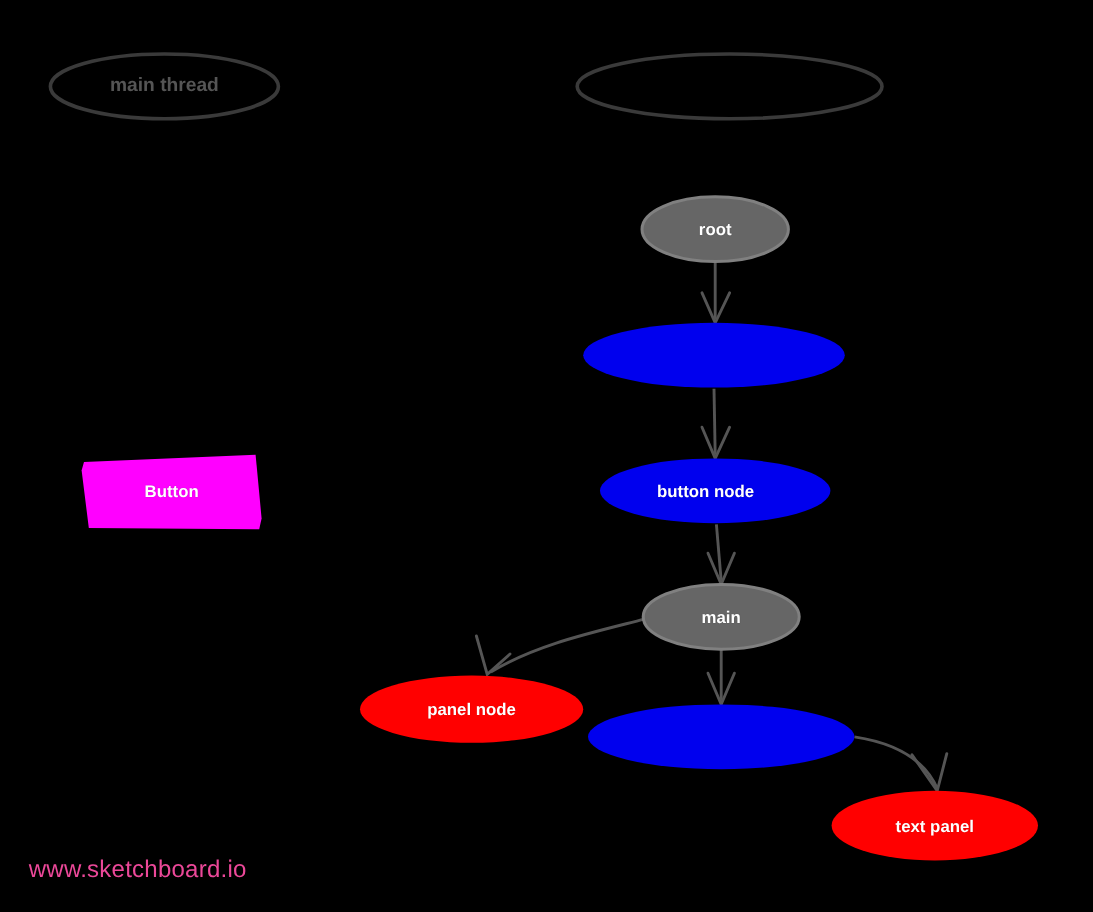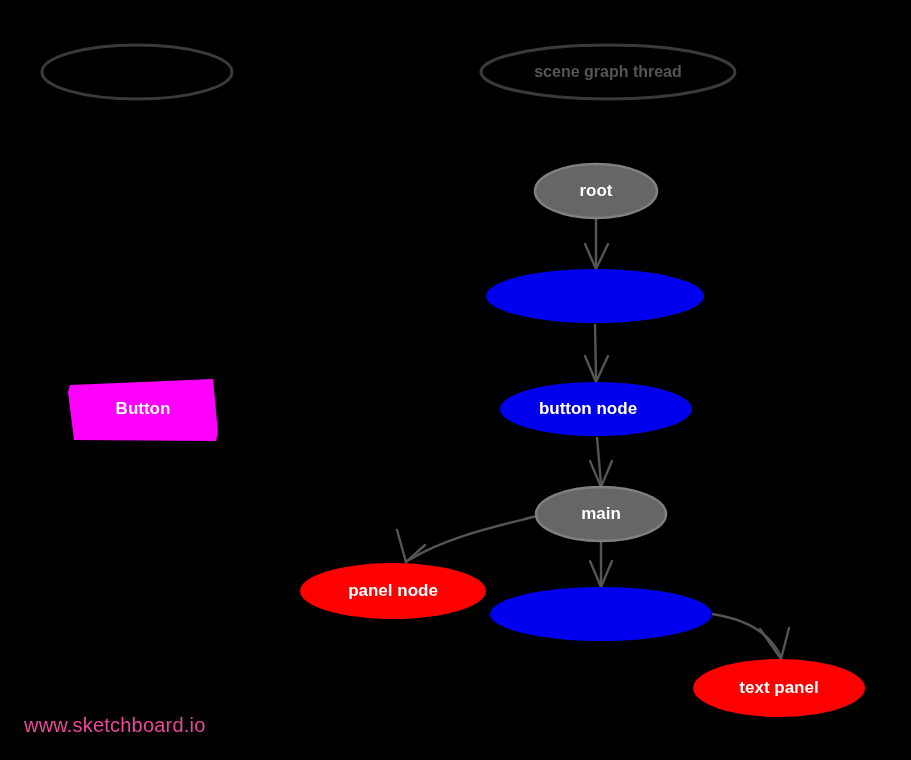--- a/index.html
+++ b/index.html
@@ -29,21 +29,21 @@
     display: flex;
     align-items: center;
     justify-content: center;
     text-align: center;
     pointer-events: none;
     white-space: nowrap;
     font-weight: bold;
   }
   .lbl-white {
     color: #ffffff;
-    font-size: 17px;
+    font-size: 14px;
     text-shadow: 0 0 1px rgba(0,0,0,0.25);
   }
   .lbl-swim {
     color: #555555;
     font-size: 16px;
     font-weight: bold;
   }
   .watermark {
     position: absolute;
     left: 24px;
@@ -104,22 +104,22 @@
 
     <ellipse cx="393" cy="591" rx="93" ry="28" fill="#ff0000" stroke="none"></ellipse>
 
     <ellipse cx="601" cy="614" rx="111" ry="27" fill="#0000ee" stroke="none"></ellipse>
 
     <ellipse cx="779" cy="688" rx="86" ry="29" fill="#ff0000" stroke="none"></ellipse>
 
     <path d="M 70 385 L 213 379 L 218 432 L 216 441 L 74 440 L 68 392 Z" fill="#ff00ff" stroke="none"></path>
   </svg>
 
+  <div class="node-label lbl-swim" style="left:42px; top:45px; width:190px; height:54px;">main thread</div>
 
-  <div class="node-label lbl-swim" style="left:481px; top:45px; width:254px; height:54px;">scene graph thread</div>
 
   <div class="node-label lbl-white" style="left:535px; top:164px; width:122px; height:54px;">root</div>
 
 
   <div class="node-label lbl-white" style="left:492px; top:382px; width:192px; height:54px;">button node</div>
 
   <div class="node-label lbl-white" style="left:536px; top:487px; width:130px; height:54px;">main</div>
 
   <div class="node-label lbl-white" style="left:300px; top:563px; width:186px; height:56px;">panel node</div>
 

